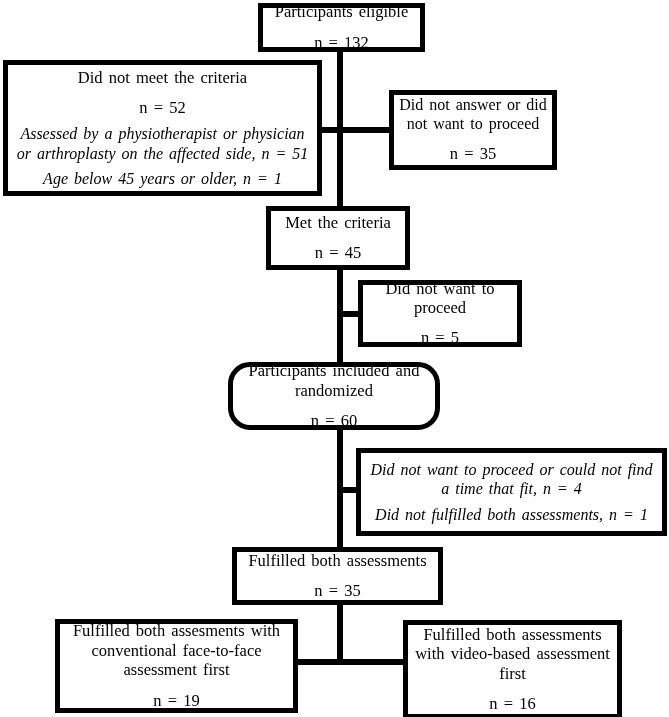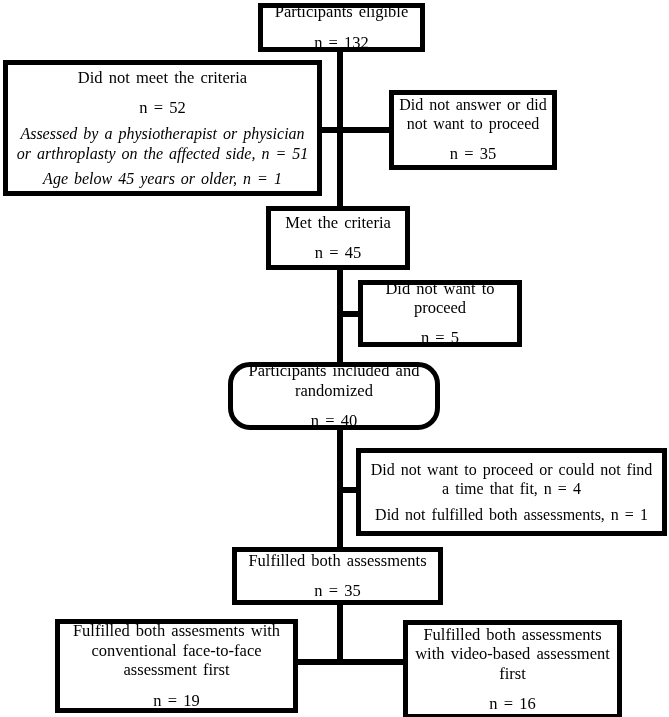--- a/index.html
+++ b/index.html
@@ -56,21 +56,21 @@
   }
   .box.small-text .title { font-size: 16px; }
 
   
   #box-eligible      { left: 258px; top: 3px;   width: 167px; height: 49px; }
   #box-not-meet      { left: 3px;   top: 60px;  width: 319px; height: 136px; }
   #box-not-answer    { left: 389px; top: 90px;  width: 168px; height: 80px; }
   #box-met           { left: 266px; top: 206px; width: 144px; height: 64px; }
   #box-not-proceed   { left: 358px; top: 280px; width: 164px; height: 67px; }
   #box-randomized    { left: 228px; top: 362px; width: 212px; height: 68px; border-radius: 22px; }
-  #box-dropouts      { left: 356px; top: 448px; width: 311px; height: 88px; }
+  #box-dropouts      { left: 356px; top: 448px; width: 311px; height: 88px; font-style: italic; }
   #box-fulfilled     { left: 232px; top: 547px; width: 211px; height: 58px; align-items: center; }
   #box-face-first    { left: 55px;  top: 619px; width: 243px; height: 94px; }
   #box-video-first   { left: 403px; top: 620px; width: 219px; height: 99px; }
 
   
   #line-v1 { left: 337px; top: 48px;  width: 6px;   height: 162px; }
   #line-h1 { left: 318px; top: 127px; width: 74px;  height: 6px; }
   #line-v2 { left: 337px; top: 266px; width: 6px;   height: 100px; }
   #line-h2 { left: 340px; top: 311px; width: 20px;  height: 6px; }
   #line-v3 { left: 337px; top: 426px; width: 6px;   height: 125px; }
@@ -114,21 +114,21 @@
     <div class="count">n = 45</div>
   </div>
 
   <div class="box" id="box-not-proceed">
     <div class="title">Did not want to proceed</div>
     <div class="count">n = 5</div>
   </div>
 
   <div class="box" id="box-randomized">
     <div class="title">Participants included and randomized</div>
-    <div class="count">n = 40</div>
+    <div class="count">n = 60</div>
   </div>
 
   <div class="box small-text" id="box-dropouts">
     <div class="reason" style="margin-top:0">Did not want to proceed or could not find a time that fit, n = 4</div>
     <div class="reason">Did not fulfilled both assessments, n = 1</div>
   </div>
 
   <div class="box" id="box-fulfilled">
     <div class="title">Fulfilled both assessments</div>
     <div class="count">n = 35</div>

